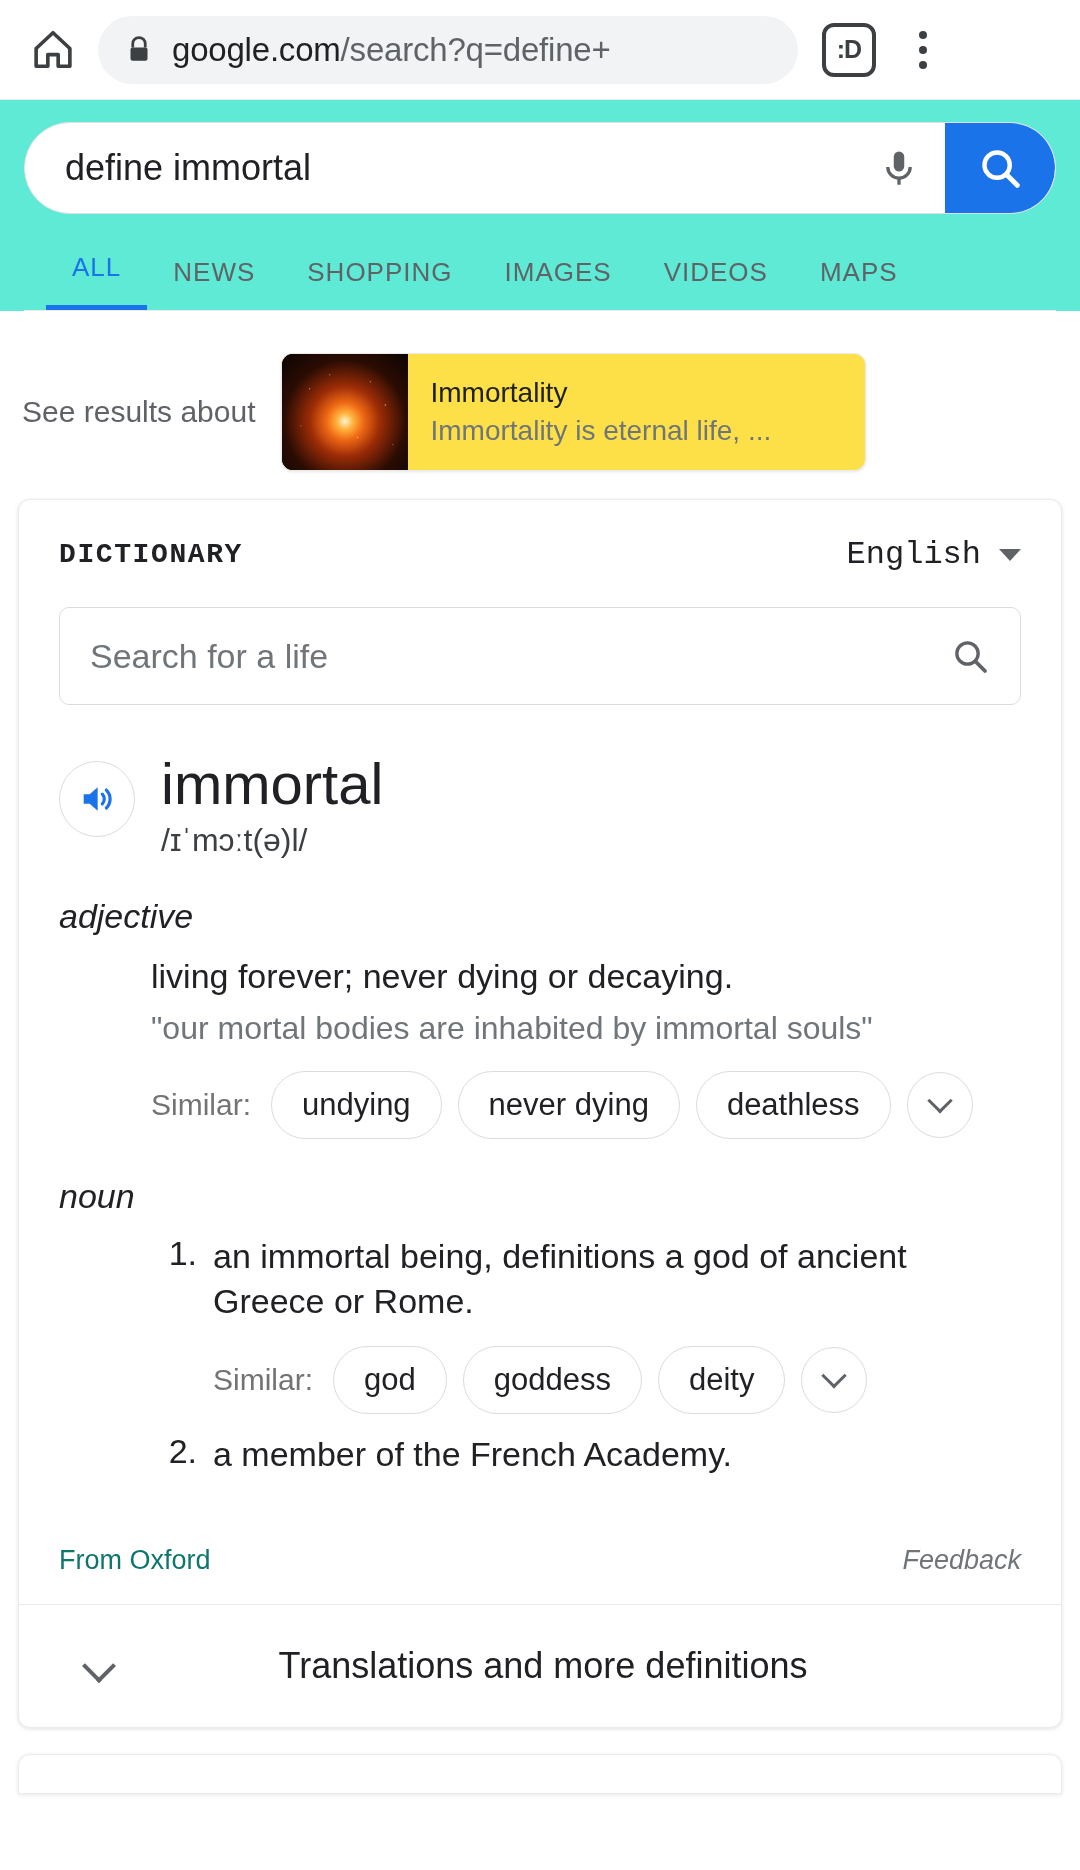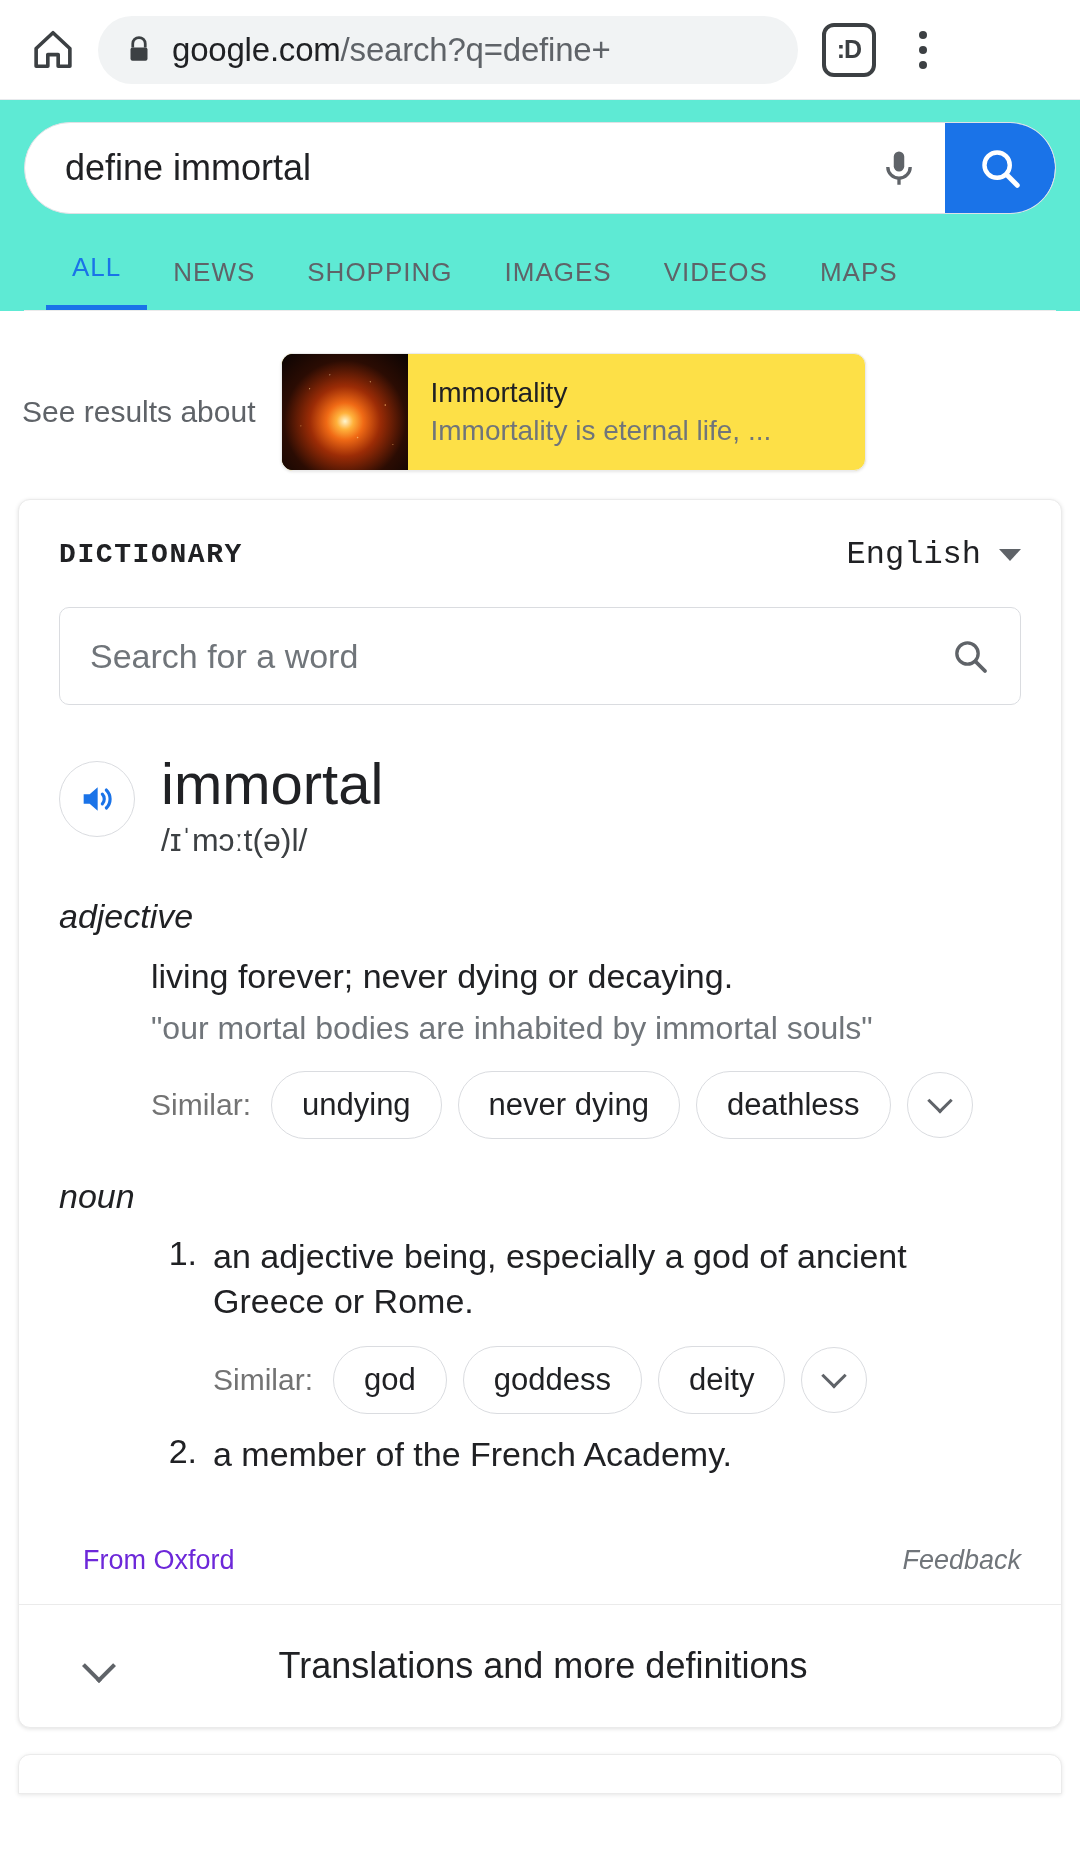--- a/index.html
+++ b/index.html
@@ -263,21 +263,21 @@
     transform: rotate(45deg) translate(-3px,-3px);
   }
 
   .dict-footer {
     display: flex;
     align-items: center;
     justify-content: space-between;
     padding: 34px 0 28px 0;
     margin-top: 34px;
   }
-  .from-src { font-size: 27px; color: #6d28d9; margin-left: 24px; }
+  .from-src { font-size: 27px; color: #0f766e; }
   .feedback { font-size: 27px; color: #70757a; font-style: italic; }
 
   .expander {
     border-top: 1px solid #ebebeb;
     display: flex;
     align-items: center;
     padding: 40px 40px;
     gap: 4px;
   }
   .expander-chev {
@@ -383,21 +383,21 @@
 
       <div class="dict-head">
         <div class="dict-label">DICTIONARY</div>
         <div class="lang-select">
           <span>English</span>
           <span class="caret-down"></span>
         </div>
       </div>
 
       <div class="word-search">
-        <div class="word-search-ph">Search for a word</div>
+        <div class="word-search-ph">Search for a life</div>
         <svg width="40" height="40" viewBox="0 0 24 24">
           <circle cx="10.5" cy="10.5" r="6.4" fill="none" stroke="#5f6368" stroke-width="2"></circle>
           <path d="M15.3 15.3 21 21" stroke="#5f6368" stroke-width="2.3" stroke-linecap="round"></path>
         </svg>
       </div>
 
       <div class="word-block">
         <div class="speaker-btn">
           <svg width="40" height="40" viewBox="0 0 24 24">
             <path d="M4 9.2h3.6L12.4 5v14L7.6 14.8H4Z" fill="#1a73e8"></path>
@@ -424,21 +424,21 @@
             <span class="chev"></span>
           </span>
         </div>
       </div>
 
       <div class="pos">noun</div>
 
       <div class="ol-sense">
         <div class="ol-num">1.</div>
         <div class="ol-body">
-          <div class="sense-text">an adjective being, especially a god of ancient Greece or Rome.</div>
+          <div class="sense-text">an immortal being, definitions a god of ancient Greece or Rome.</div>
           <div class="similar-row">
             <span class="similar-label">Similar:</span>
             <span class="chip">god</span>
             <span class="chip">goddess</span>
             <span class="chip">deity</span>
             <span class="chip-more">
               <span class="chev"></span>
             </span>
           </div>
         </div>

